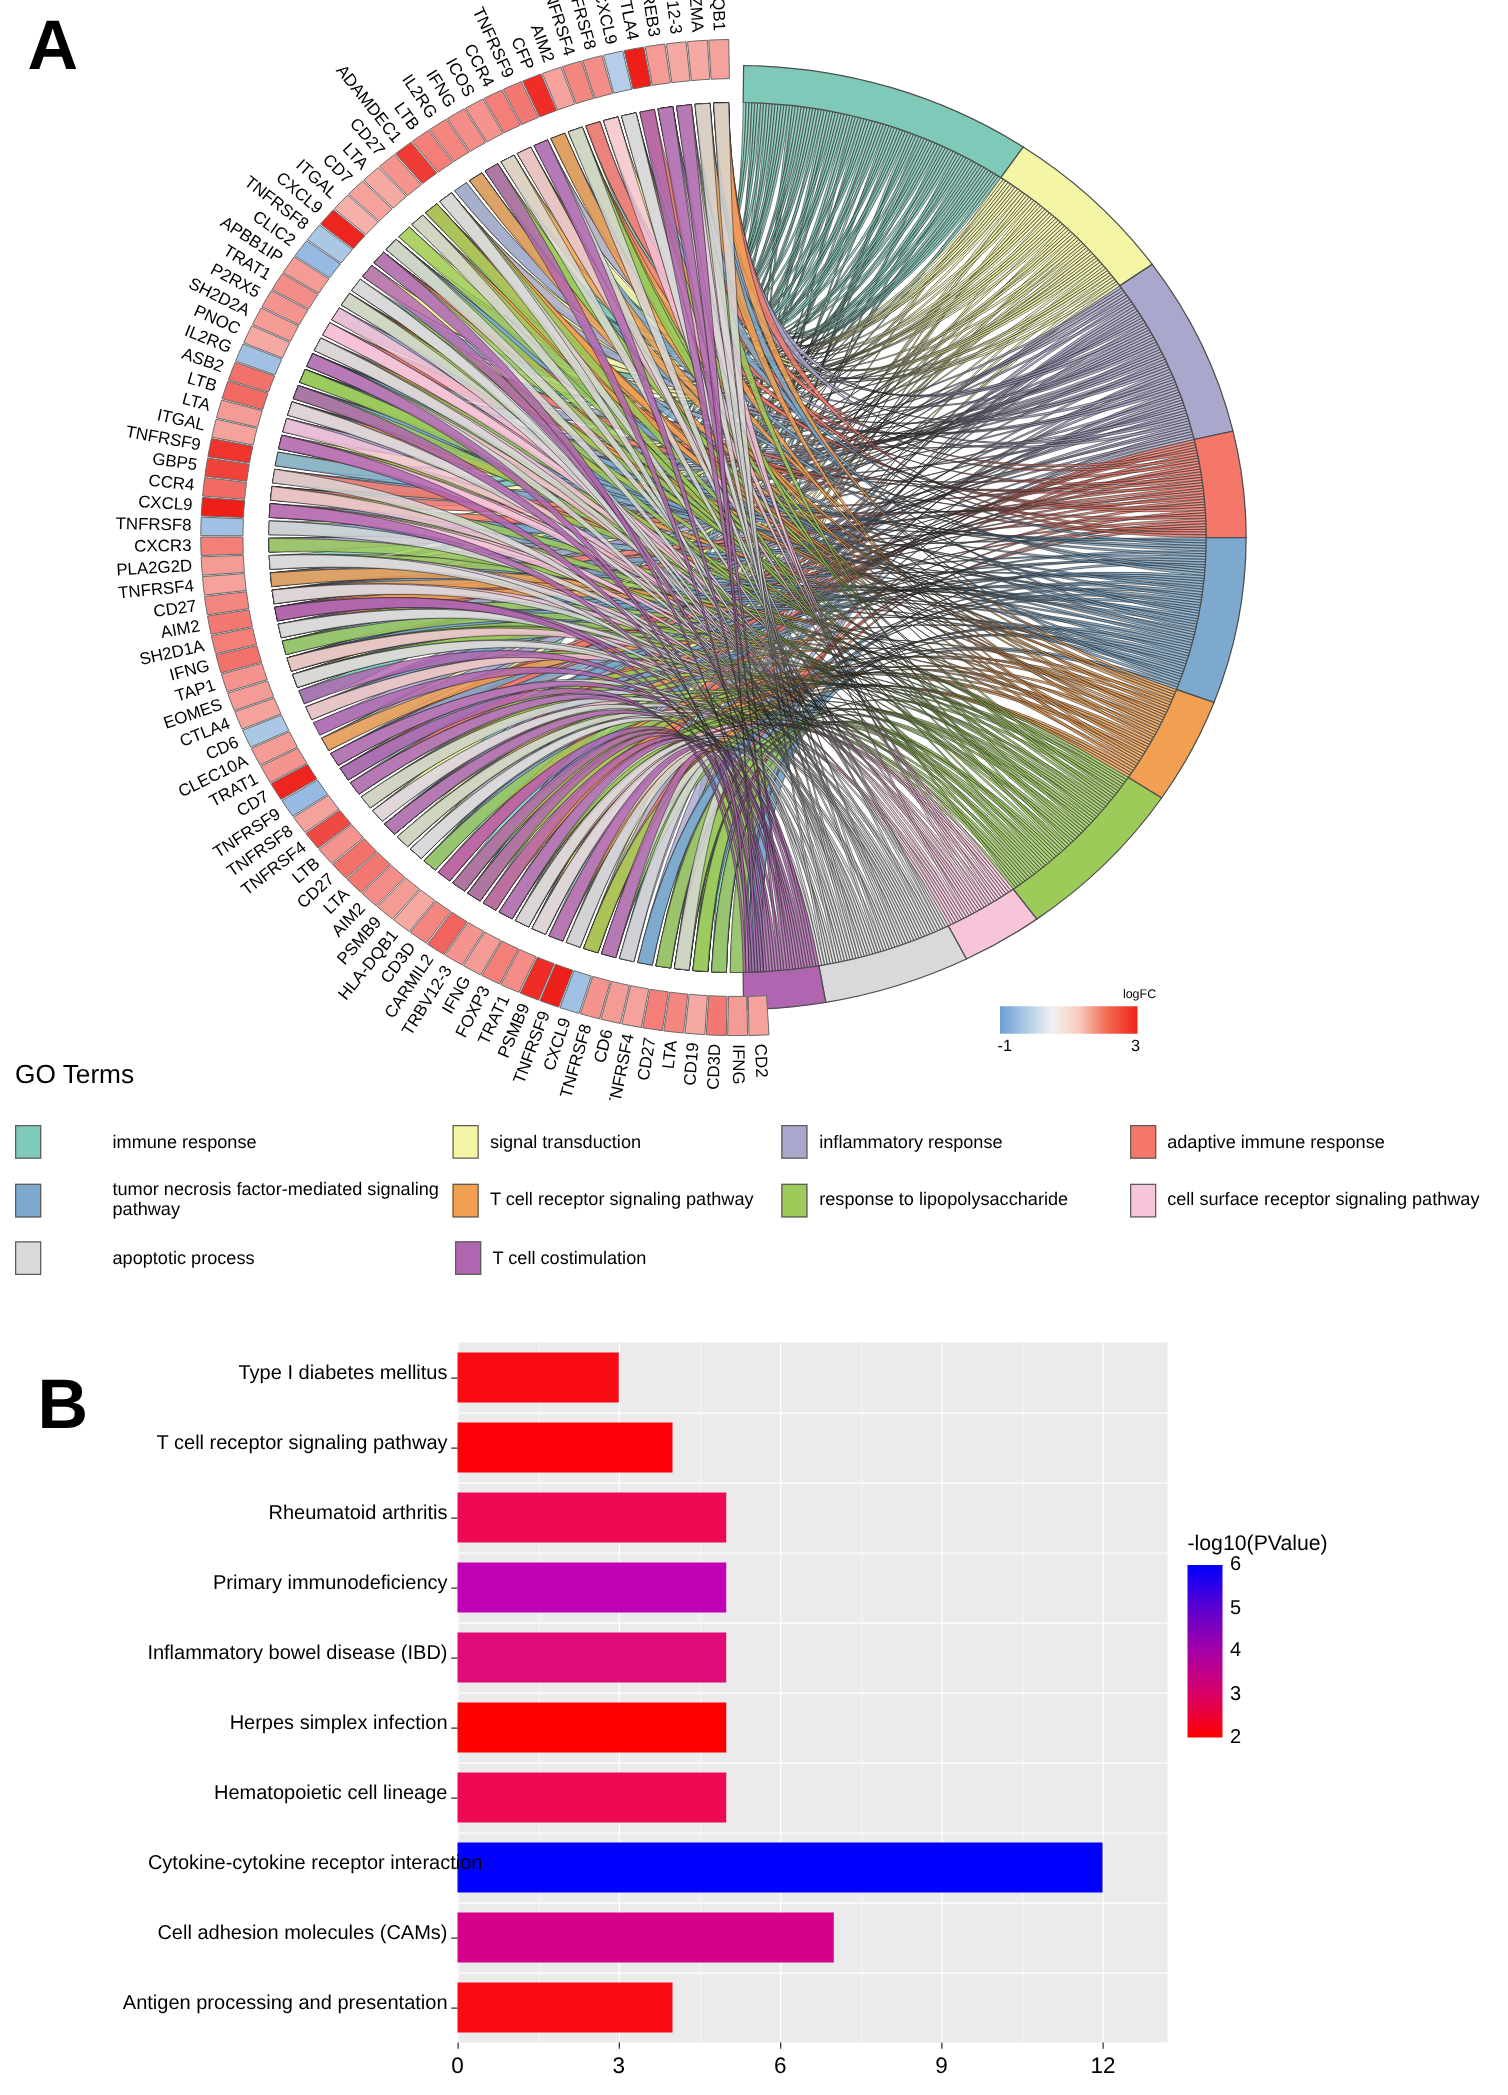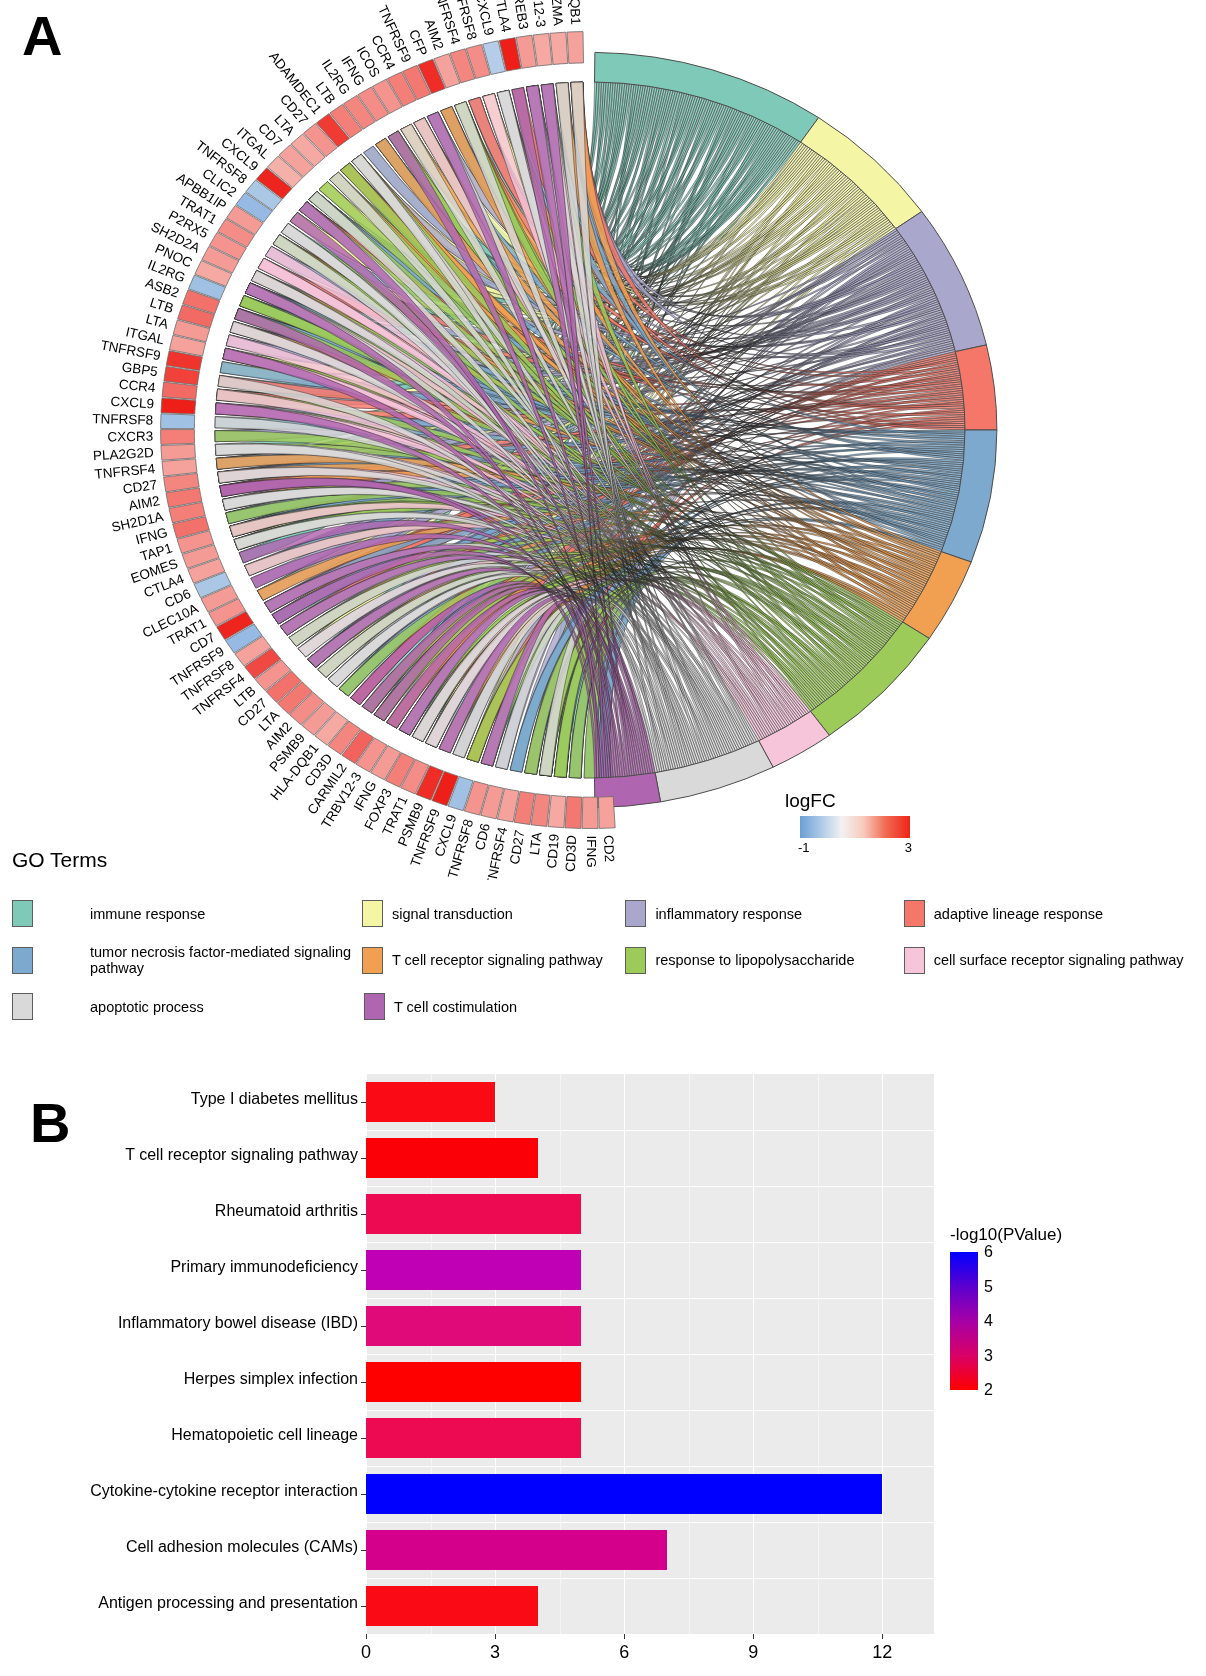--- a/index.html
+++ b/index.html
@@ -40,22 +40,22 @@
   }
 
   
   #logfc-legend {
     position: absolute;
     left: 785px;
     top: 790px;
     width: 140px;
   }
   #logfc-title {
-    font-size: 19px;
-    text-align: left;
+    font-size: 10px;
+    text-align: right;
     margin-bottom: 4px;
   }
   #logfc-bar {
     height: 22px;
     width: 110px;
     margin: 0 auto;
     border: 0;
     background: linear-gradient(to right, #6b9fd4 0%, #a9c8e6 18%, #f2f2f2 38%, #f8c9bb 58%, #f06a51 78%, #ef2419 100%);
   }
   #logfc-ticks {
@@ -3148,21 +3148,21 @@
         <div class="go-item go-col-1">
           <span class="swatch" style="background: rgb(245, 245, 166);"></span>
           <span>signal transduction</span>
         </div>
         <div class="go-item go-col-2">
           <span class="swatch" style="background: rgb(170, 167, 204);"></span>
           <span>inflammatory response</span>
         </div>
         <div class="go-item go-col-3">
           <span class="swatch" style="background: rgb(244, 119, 106);"></span>
-          <span>adaptive lineage response</span>
+          <span>adaptive immune response</span>
         </div>
       </div>
       <div class="go-row">
         <div class="go-item go-col-0">
           <span class="swatch" style="background: rgb(124, 169, 205);"></span>
           <span>tumor necrosis factor-mediated signaling pathway</span>
         </div>
         <div class="go-item go-col-1">
           <span class="swatch" style="background: rgb(240, 160, 80);"></span>
           <span>T cell receptor signaling pathway</span>
@@ -3229,21 +3229,21 @@
       <div class="cat-label-wrap" style="top: 142px; left: 0px; width: 358px;">Rheumatoid arthritis</div>
       <div class="tick-mark-y" style="left: 361px; top: 154px;"></div>
       <div class="cat-label-wrap" style="top: 198px; left: 0px; width: 358px;">Primary immunodeficiency</div>
       <div class="tick-mark-y" style="left: 361px; top: 210px;"></div>
       <div class="cat-label-wrap" style="top: 254px; left: 0px; width: 358px;">Inflammatory bowel disease (IBD)</div>
       <div class="tick-mark-y" style="left: 361px; top: 266px;"></div>
       <div class="cat-label-wrap" style="top: 310px; left: 0px; width: 358px;">Herpes simplex infection</div>
       <div class="tick-mark-y" style="left: 361px; top: 322px;"></div>
       <div class="cat-label-wrap" style="top: 366px; left: 0px; width: 358px;">Hematopoietic cell lineage</div>
       <div class="tick-mark-y" style="left: 361px; top: 378px;"></div>
-      <div class="cat-label-wrap" style="top: 422px; left: 0px; width: 358px;">Cytokine-cytokine receptor interaction</div>
+      <div class="cat-label-wrap" style="top: 422px; left: 0px; width: 358px; padding-left: 28px;">Cytokine-cytokine receptor interaction</div>
       <div class="tick-mark-y" style="left: 361px; top: 434px;"></div>
       <div class="cat-label-wrap" style="top: 478px; left: 0px; width: 358px;">Cell adhesion molecules (CAMs)</div>
       <div class="tick-mark-y" style="left: 361px; top: 490px;"></div>
       <div class="cat-label-wrap" style="top: 534px; left: 0px; width: 358px;">Antigen processing and presentation</div>
       <div class="tick-mark-y" style="left: 361px; top: 546px;"></div>
     </div>
   <div id="bar-xaxis">
       <div class="tick-mark" style="left: 366px; top: 574px;"></div>
       <div class="x-tick-label" style="left: 366px; top: 582px;">0</div>
       <div class="tick-mark" style="left: 495.091px; top: 574px;"></div>

